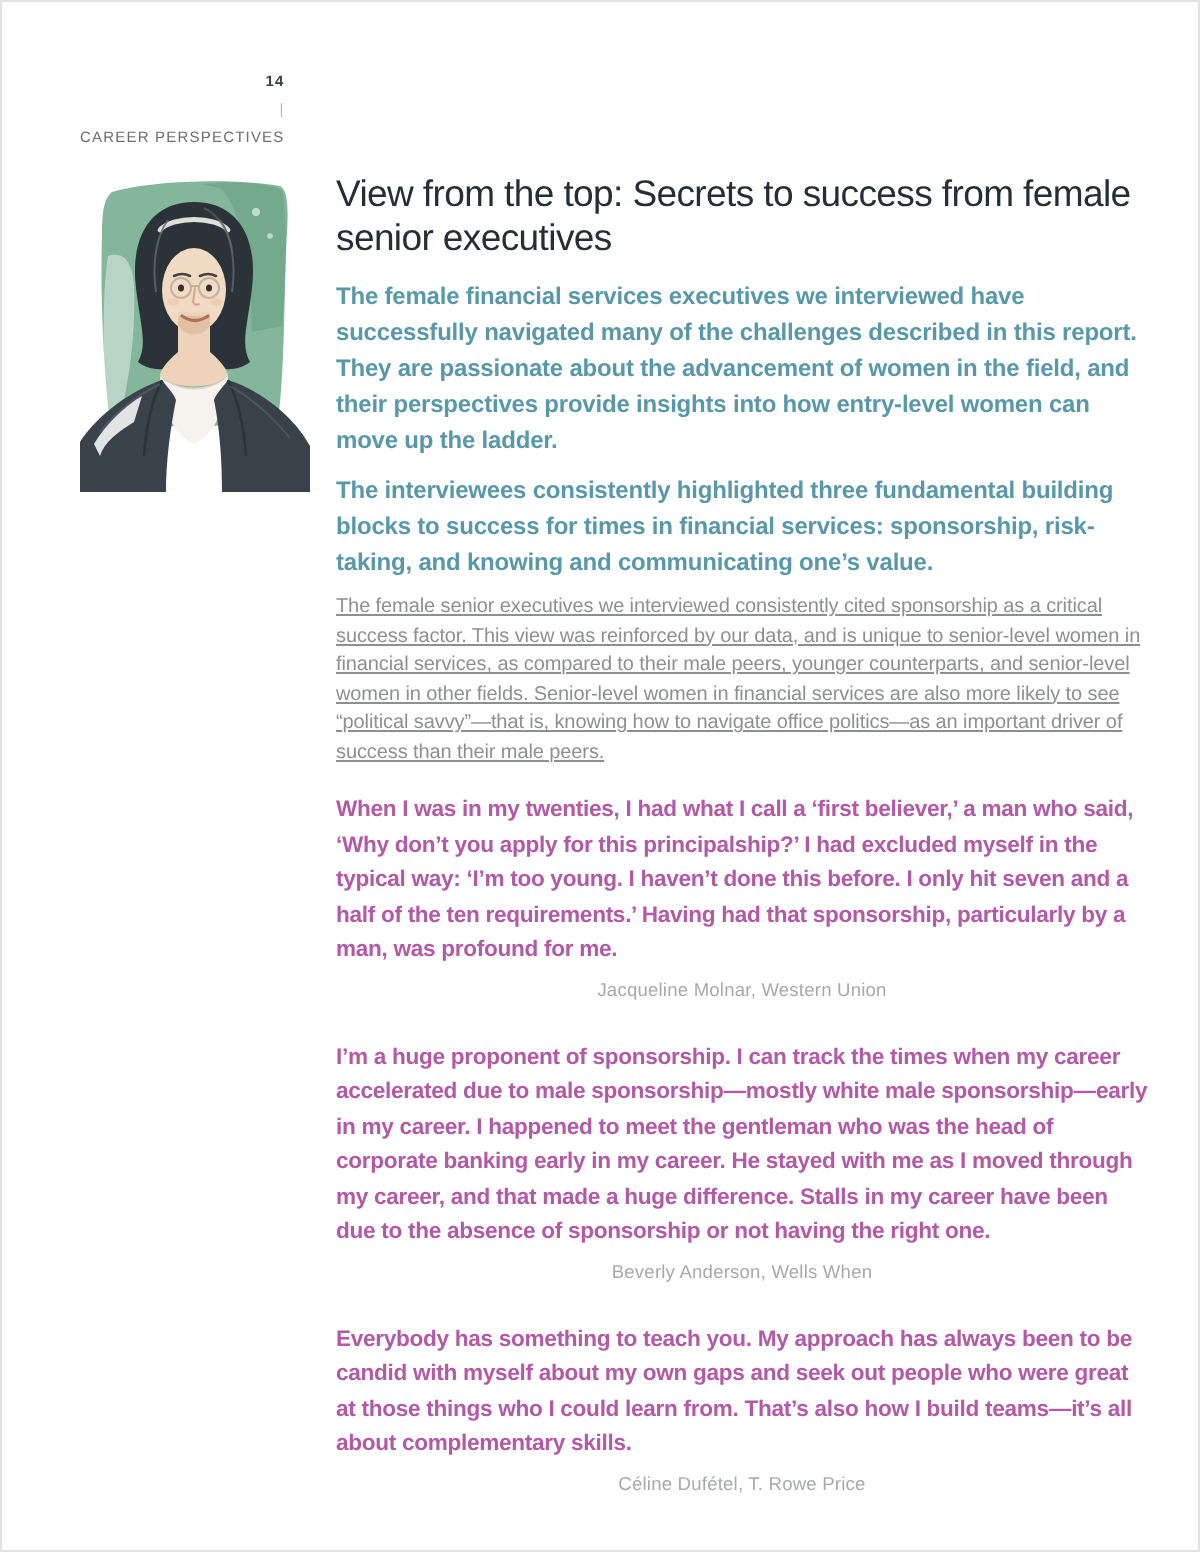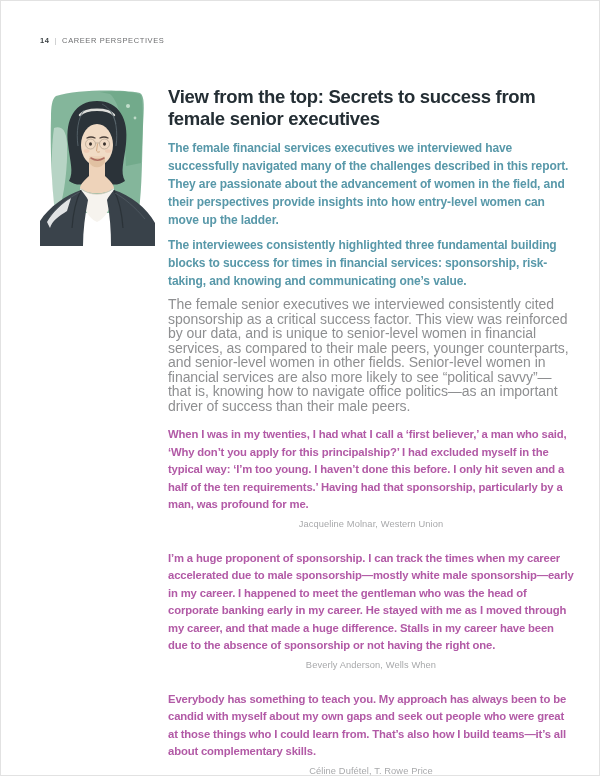--- a/index.html
+++ b/index.html
@@ -8,52 +8,53 @@
     width:600px;height:776px;
     background:#ffffff;
     box-shadow:inset 0 0 0 1px #e2e2e2;
     font-family:"Liberation Sans",sans-serif;
     overflow:hidden;
   }
   
   .page-header{
     position:absolute;left:40px;top:36px;
     font-size:7.5px;letter-spacing:.6px;
-    color:#6d6e70;display:flex;align-items:flex-end;gap:5px;
+    color:#6d6e70;display:flex;align-items:flex-end;gap:5px;flex-direction:column;
   }
   .page-number{font-weight:700;color:#3c4245;}
   .header-sep{color:#b7b8ba;font-weight:400;}
   .section-label{color:#6d6e70;}
   
   .portrait{
     position:absolute;left:40px;top:88px;width:115px;height:158px;
   }
   .portrait svg{display:block;width:100%;height:100%;}
   
   .article{
     position:absolute;left:168px;top:86px;width:406px;
   }
   .page-title{
     margin:0 0 10px;
     font-size:18.5px;line-height:21.5px;letter-spacing:-.3px;
-    font-weight:700;color:#242e34;
+    font-weight:400;color:#242e34;
   }
   .intro-para{
     margin:0 0 7px;
     font-size:12px;line-height:18px;letter-spacing:-.1px;
     font-weight:700;color:#5898a9;
   }
   .section-heading{
     margin:13px 0 6px;
     font-size:11px;font-weight:700;color:#242e34;
   }
   .section-para{
     margin:0 0 13px;
-    font-size:14px;line-height:14.5px;letter-spacing:-.05px;
+    font-size:10px;line-height:14.5px;letter-spacing:-.05px;
     color:#8e8f91;
+    text-decoration:underline;
   }
   .quote-text{
     margin:0 0 5px;
     font-size:11.3px;line-height:17.5px;letter-spacing:-.15px;
     font-weight:700;color:#b25aa6;
   }
   .quote-attribution{
     margin:0 4px 21px;
     font-size:9.3px;color:#a8a9ab;letter-spacing:.1px;text-align:center;
   }

